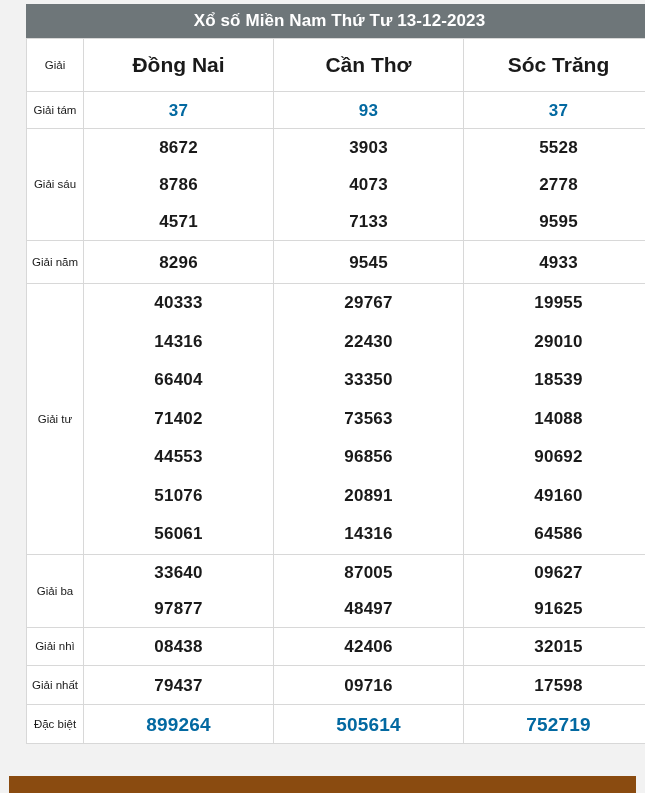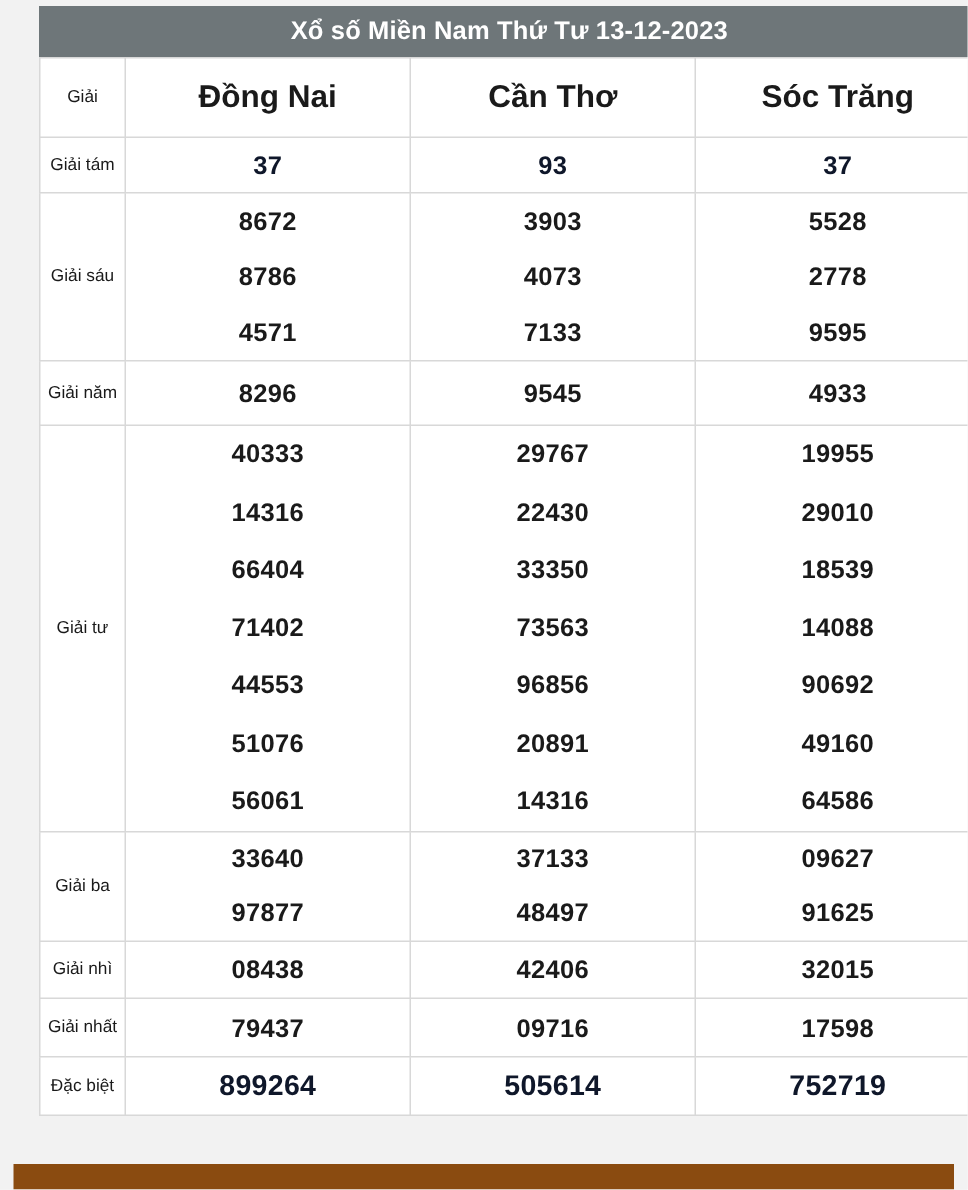--- a/index.html
+++ b/index.html
@@ -88,21 +88,21 @@
   }
 
   
   .num {
     font-size: 17px;
     font-weight: bold;
     color: #1a1a1a;
     letter-spacing: 0.2px;
   }
   .num.red {
-    color: #0f172a;
+    color: #0369a1;
   }
   .num.big {
     font-size: 19px;
   }
 
   
   .stack {
     display: flex;
     flex-direction: column;
     justify-content: space-around;
@@ -264,21 +264,21 @@
           <tr class="r-g3">
             <td class="row-label">Giải ba</td>
             <td class="num">
               <div class="stack">
                 <span>33640</span>
                 <span>97877</span>
               </div>
             </td>
             <td class="num">
               <div class="stack">
-                <span>37133</span>
+                <span>87005</span>
                 <span>48497</span>
               </div>
             </td>
             <td class="num">
               <div class="stack">
                 <span>09627</span>
                 <span>91625</span>
               </div>
             </td>
           </tr>

